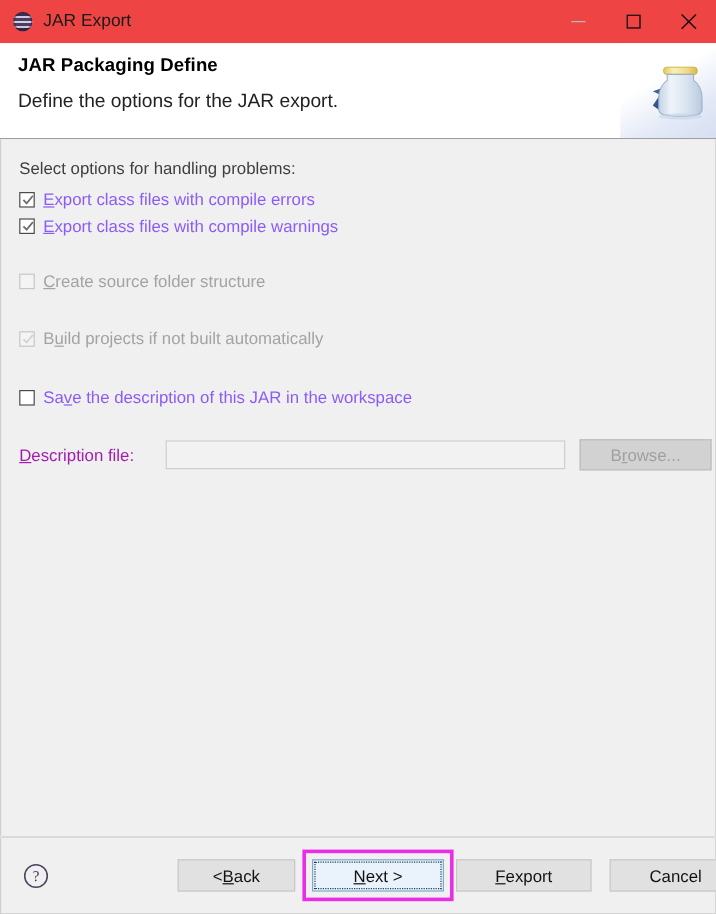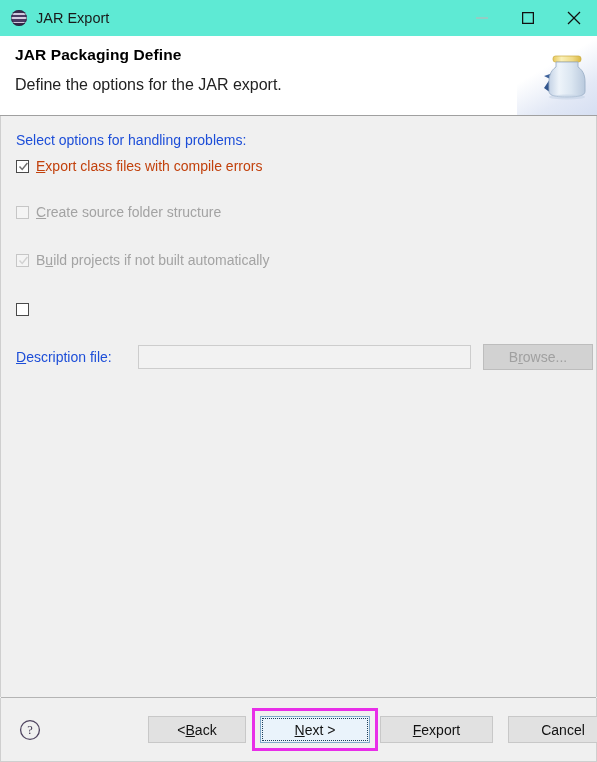--- a/index.html
+++ b/index.html
@@ -17,21 +17,21 @@
     width: 597px; height: 762px;
     background: #f0f0f0;
     box-sizing: border-box;
     display: flex;
     flex-direction: column;
   }
 
   
   .titlebar {
     height: 36px;
-    background: #5eead4;
+    background: #ef4444;
     display: flex;
     align-items: center;
     flex: 0 0 auto;
     position: relative;
   }
   .title-left {
     display: flex;
     align-items: center;
     padding-left: 11px;
     gap: 9px;
@@ -112,21 +112,21 @@
     flex: 1 1 auto;
     background: #f0f0f0;
     position: relative;
     border-left: 1px solid #cfcfcf;
     border-right: 1px solid #cfcfcf;
     box-sizing: border-box;
     padding: 16px 0 0 0;
   }
   .section-label {
     font-size: 14px;
-    color: #1d4ed8;
+    color: #404040;
     margin: 0 0 7px 15px;
   }
   .cb-row {
     display: flex;
     align-items: center;
     margin-left: 15px;
     height: 22px;
     gap: 7px;
   }
   .cb-row.gap-top { margin-top: 24px; }
@@ -145,37 +145,37 @@
     border-color: #c6c6c6;
     background: #f4f4f4;
   }
   .checkbox .tick {
     position: absolute;
     left: 1px; top: 0px;
     width: 11px; height: 11px;
   }
   .cb-label {
     font-size: 14px;
-    color: #c2410c;
+    color: #8b5cf6;
     white-space: nowrap;
   }
   .cb-label.disabled { color: #a3a3a3; }
   .mn { text-decoration: underline; text-underline-offset: 1px; }
 
   
   .desc-row {
     display: flex;
     align-items: center;
     margin-left: 15px;
     margin-top: 24px;
     gap: 0;
   }
   .desc-label {
     font-size: 14px;
-    color: #1d4ed8;
+    color: #a21caf;
     width: 122px;
     flex: 0 0 auto;
   }
   .desc-input {
     width: 333px;
     height: 24px;
     box-sizing: border-box;
     background: #f2f2f2;
     border: 1px solid #cdcdcd;
     font-family: "Liberation Sans", sans-serif;
@@ -338,37 +338,46 @@
 
     <div class="cb-row">
       <span class="checkbox">
         <svg class="tick" viewBox="0 0 11 11">
             <polyline points="1.5,5.6 4.2,8.4 9.4,2.1" fill="none" stroke="#6f6f6f" stroke-width="1.5"></polyline>
           </svg>
       </span>
       <span class="cb-label"><span class="mn">E</span><span>xport class files with compile errors</span></span>
     </div>
 
+    <div class="cb-row">
+      <span class="checkbox">
+        <svg class="tick" viewBox="0 0 11 11">
+            <polyline points="1.5,5.6 4.2,8.4 9.4,2.1" fill="none" stroke="#6f6f6f" stroke-width="1.5"></polyline>
+          </svg>
+      </span>
+      <span class="cb-label"><span class="mn">E</span><span>xport class files with compile warnings</span></span>
+    </div>
 
     <div class="cb-row gap-top">
       <span class="checkbox disabled"></span>
       <span class="cb-label disabled"><span class="mn">C</span><span>reate source folder structure</span></span>
     </div>
 
     <div class="cb-row gap-top2">
       <span class="checkbox disabled">
         <svg class="tick" viewBox="0 0 11 11">
             <polyline points="1.5,5.6 4.2,8.4 9.4,2.1" fill="none" stroke="#d2d2d2" stroke-width="1.5"></polyline>
           </svg>
       </span>
       <span class="cb-label disabled"><span>B</span><span class="mn">u</span><span>ild projects if not built automatically</span></span>
     </div>
 
     <div class="cb-row gap-top3">
       <span class="checkbox"></span>
+      <span class="cb-label"><span>Sa</span><span class="mn">v</span><span>e the description of this JAR in the workspace</span></span>
     </div>
 
     <div class="desc-row">
       <span class="desc-label"><span class="mn">D</span><span>escription file:</span></span>
       <input class="desc-input" type="text" disabled="" value="" style="">
       <div class="browse-btn">
           <span>B</span>
           <span class="mn">r</span>
           <span>owse...</span>
         </div>

